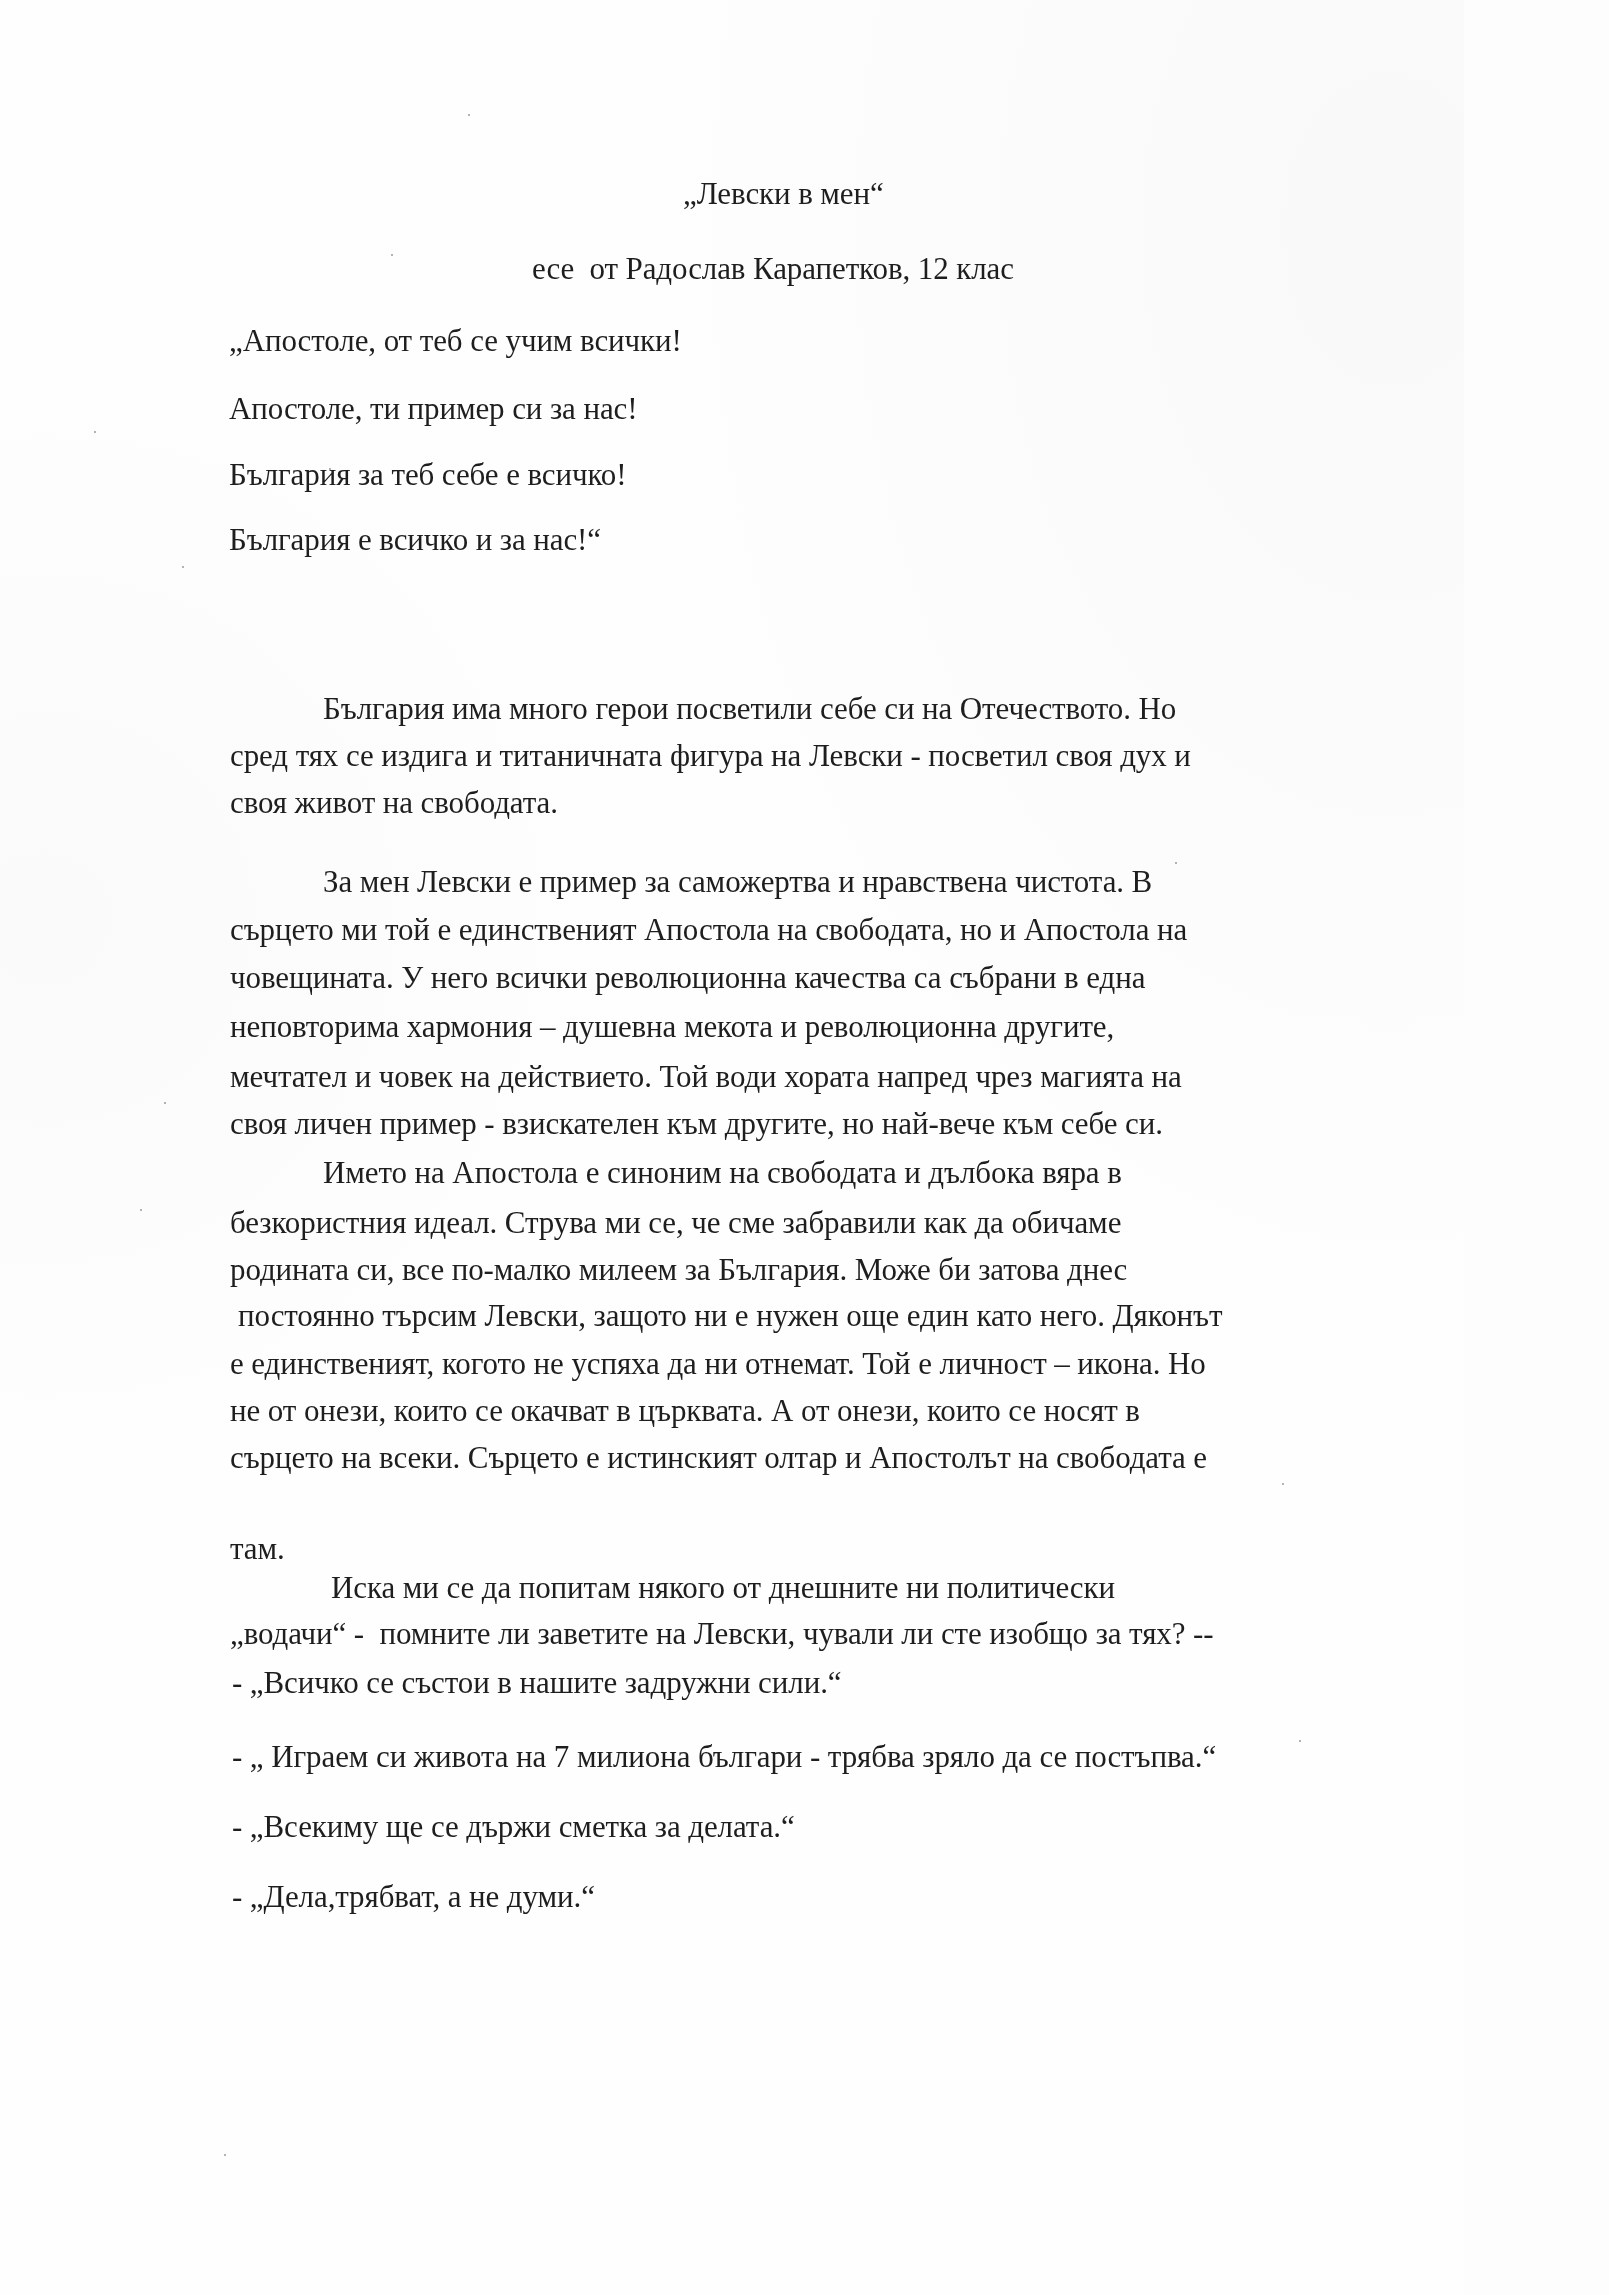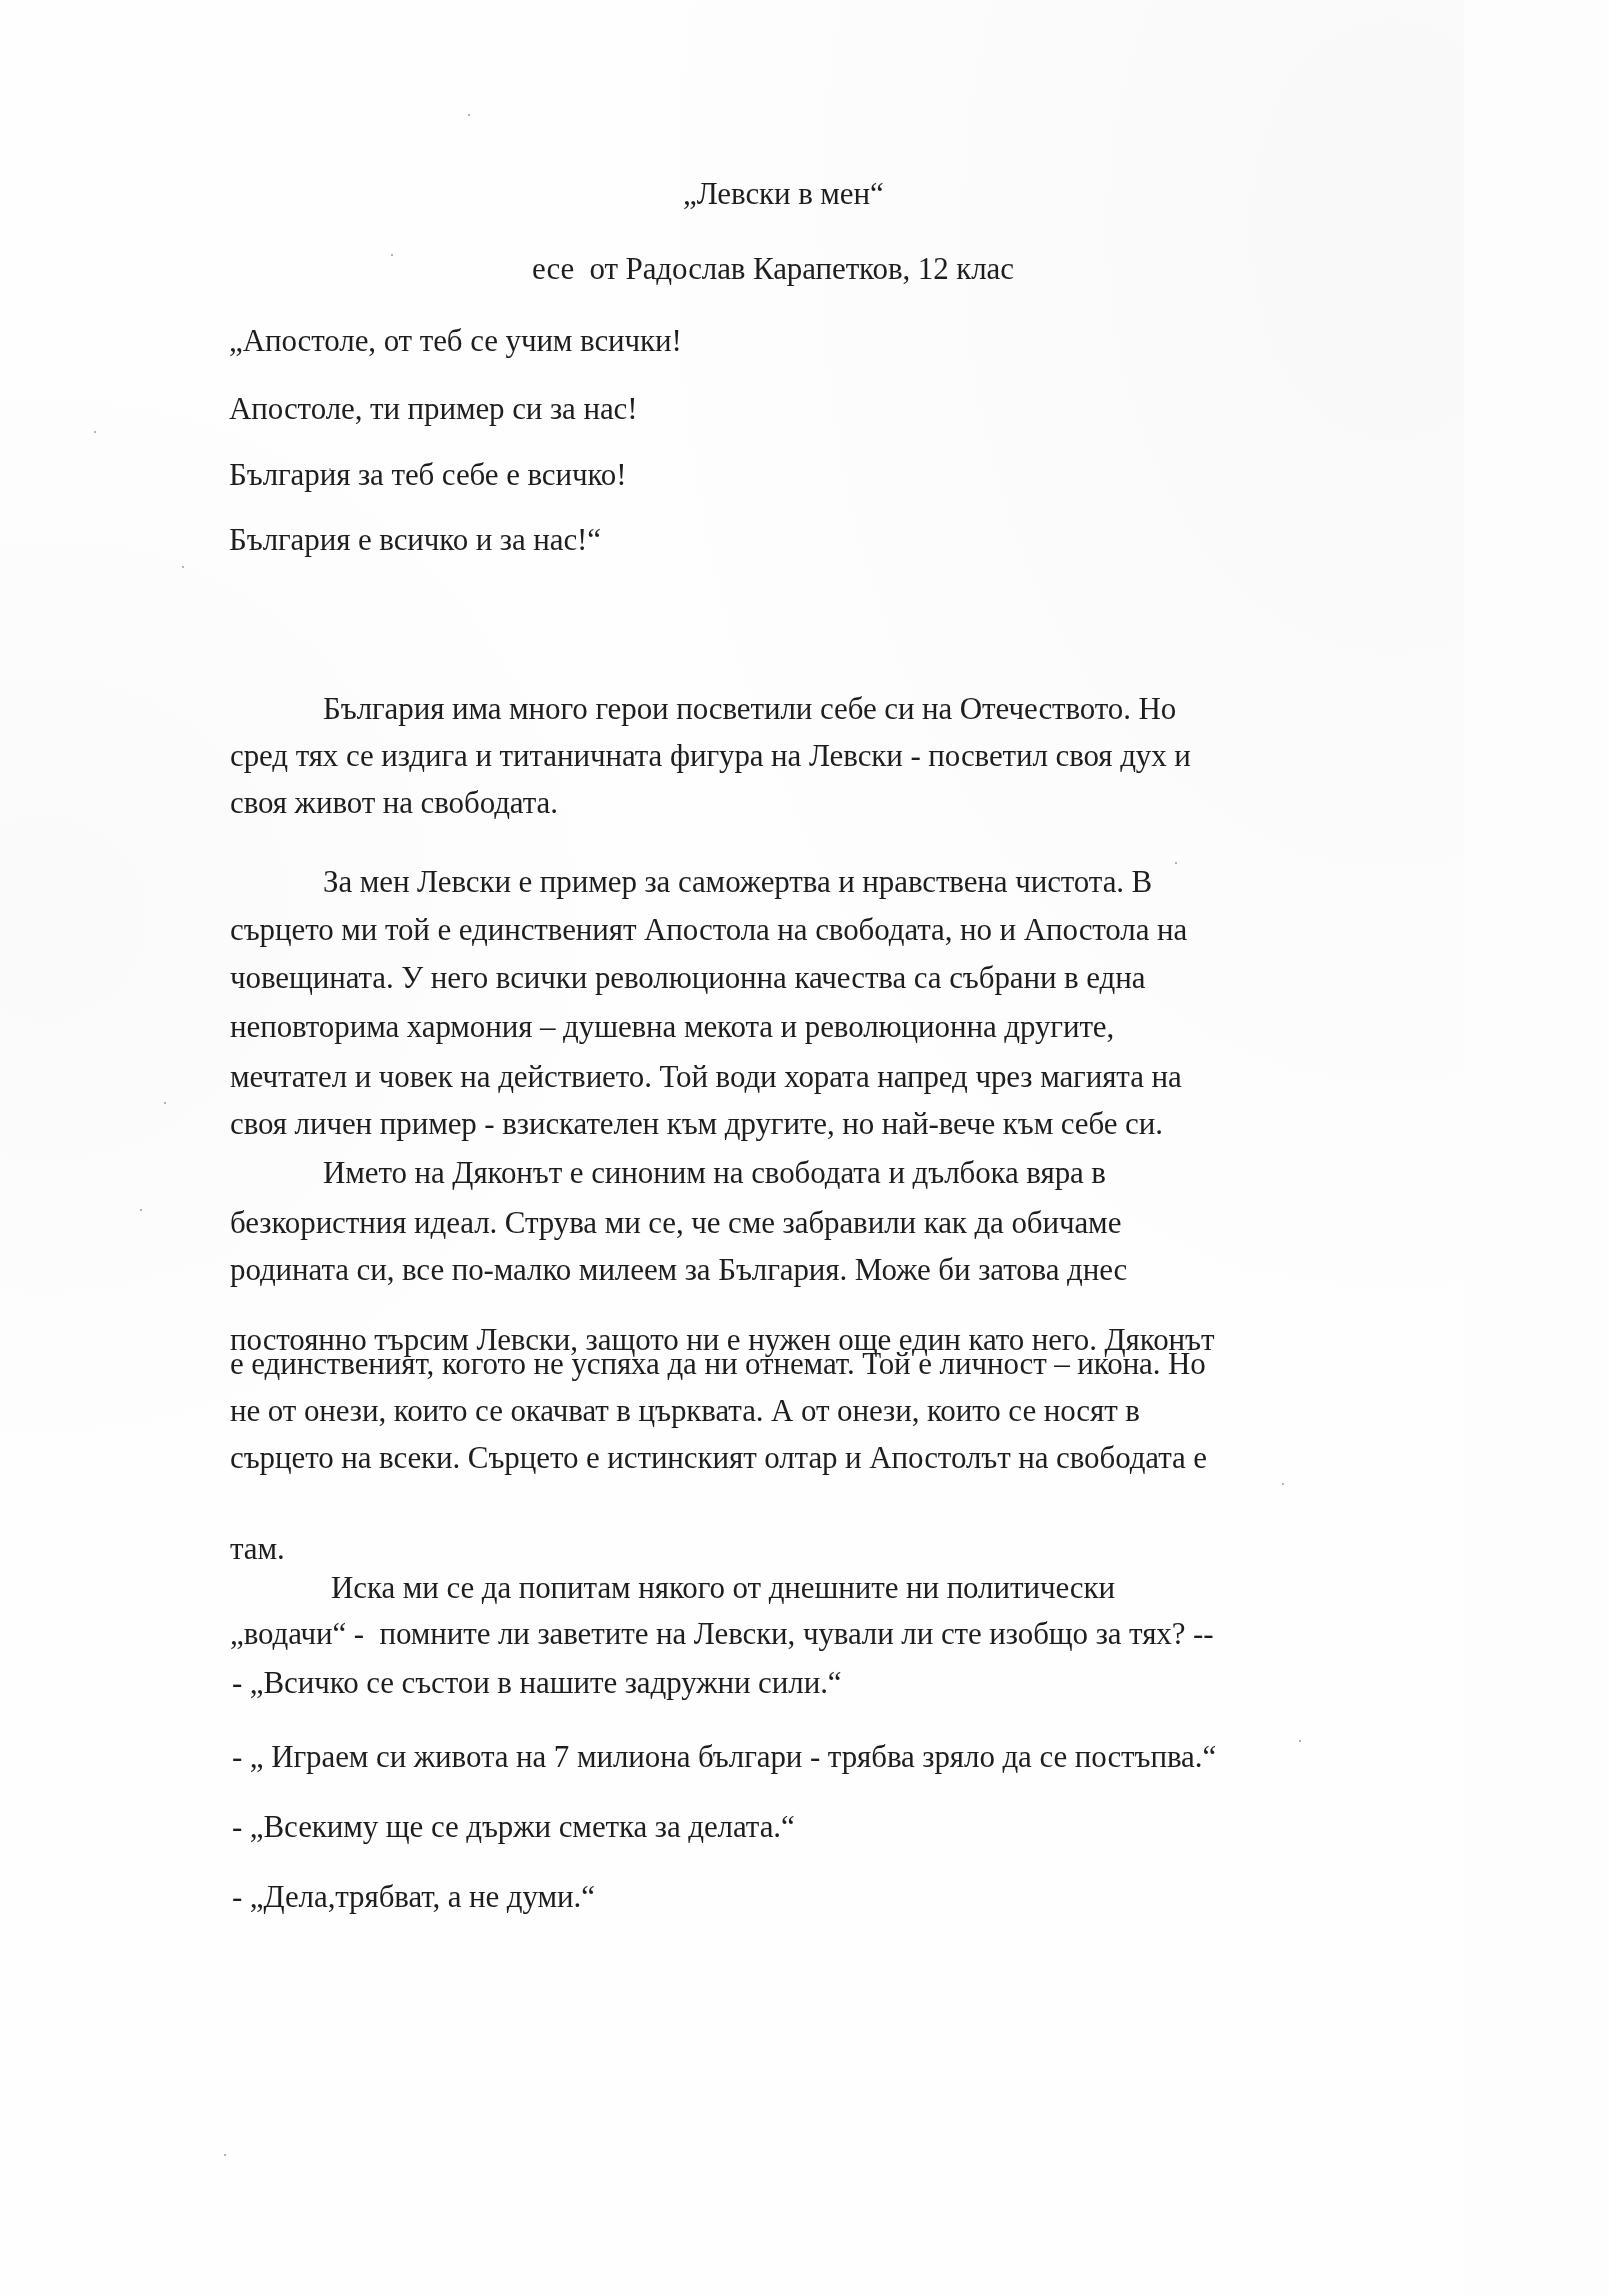--- a/index.html
+++ b/index.html
@@ -57,24 +57,24 @@
   <div>
     <div class="ln" style="left:323px; top:866px;">За мен Левски е пример за саможертва и нравствена чистота. В</div>
     <div class="ln" style="left:230px; top:914px;">сърцето ми той е единственият Апостола на свободата, но и Апостола на</div>
     <div class="ln" style="left:230px; top:962px;">човещината. У него всички революционна качества са събрани в една</div>
     <div class="ln" style="left:230px; top:1011px;">неповторима хармония – душевна мекота и революционна другите,</div>
     <div class="ln" style="left:230px; top:1061px;">мечтател и човек на действието. Той води хората напред чрез магията на</div>
     <div class="ln" style="left:230px; top:1108px;">своя личен пример - взискателен към другите, но най-вече към себе си.</div>
   </div>
 
   <div>
-    <div class="ln" style="left:323px; top:1157px;">Името на Дяконът е синоним на свободата и дълбока вяра в</div>
+    <div class="ln" style="left:323px; top:1157px;">Името на Апостола е синоним на свободата и дълбока вяра в</div>
     <div class="ln" style="left:230px; top:1207px;">безкористния идеал. Струва ми се, че сме забравили как да обичаме</div>
     <div class="ln" style="left:230px; top:1254px;">родината си, все по-малко милеем за България. Може би затова днес</div>
-    <div class="ln" style="left:230px; top:1300px;margin-top:24px;">постоянно търсим Левски, защото ни е нужен още един като него. Дяконът</div>
+    <div class="ln" style="left:238px; top:1300px;">постоянно търсим Левски, защото ни е нужен още един като него. Дяконът</div>
     <div class="ln" style="left:230px; top:1348px;">е единственият, когото не успяха да ни отнемат. Той е личност – икона. Но</div>
     <div class="ln" style="left:230px; top:1395px;">не от онези, които се окачват в църквата. А от онези, които се носят в</div>
     <div class="ln" style="left:230px; top:1442px;">сърцето на всеки. Сърцето е истинският олтар и Апостолът на свободата е</div>
     <div class="ln" style="left:230px; top:1533px;">там.</div>
   </div>
 
   <div>
     <div class="ln" style="left:331px; top:1572px;">Иска ми се да попитам някого от днешните ни политически</div>
     <div class="ln" style="left:230px; top:1618px; white-space:pre;">„водачи“ -  помните ли заветите на Левски, чували ли сте изобщо за тях? --</div>
     <div class="ln" style="left:232px; top:1667px;">- „Всичко се състои в нашите задружни сили.“</div>

